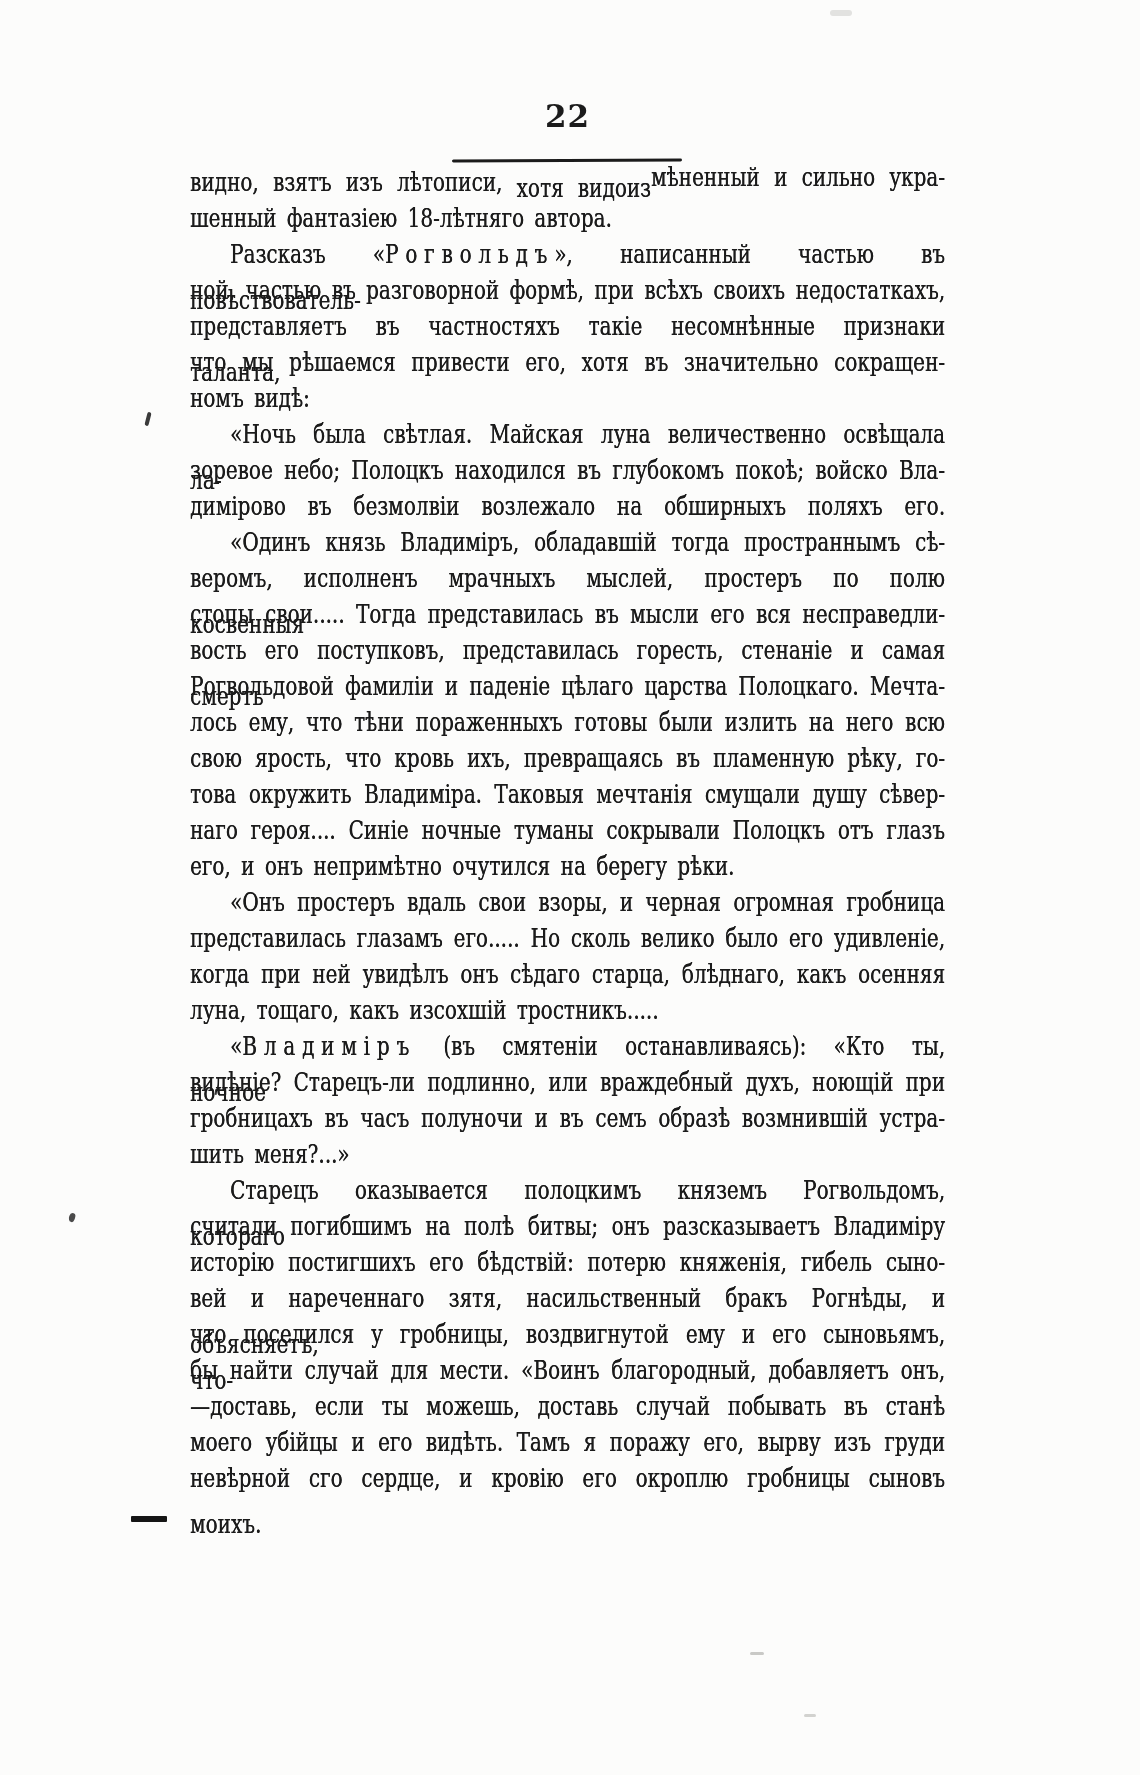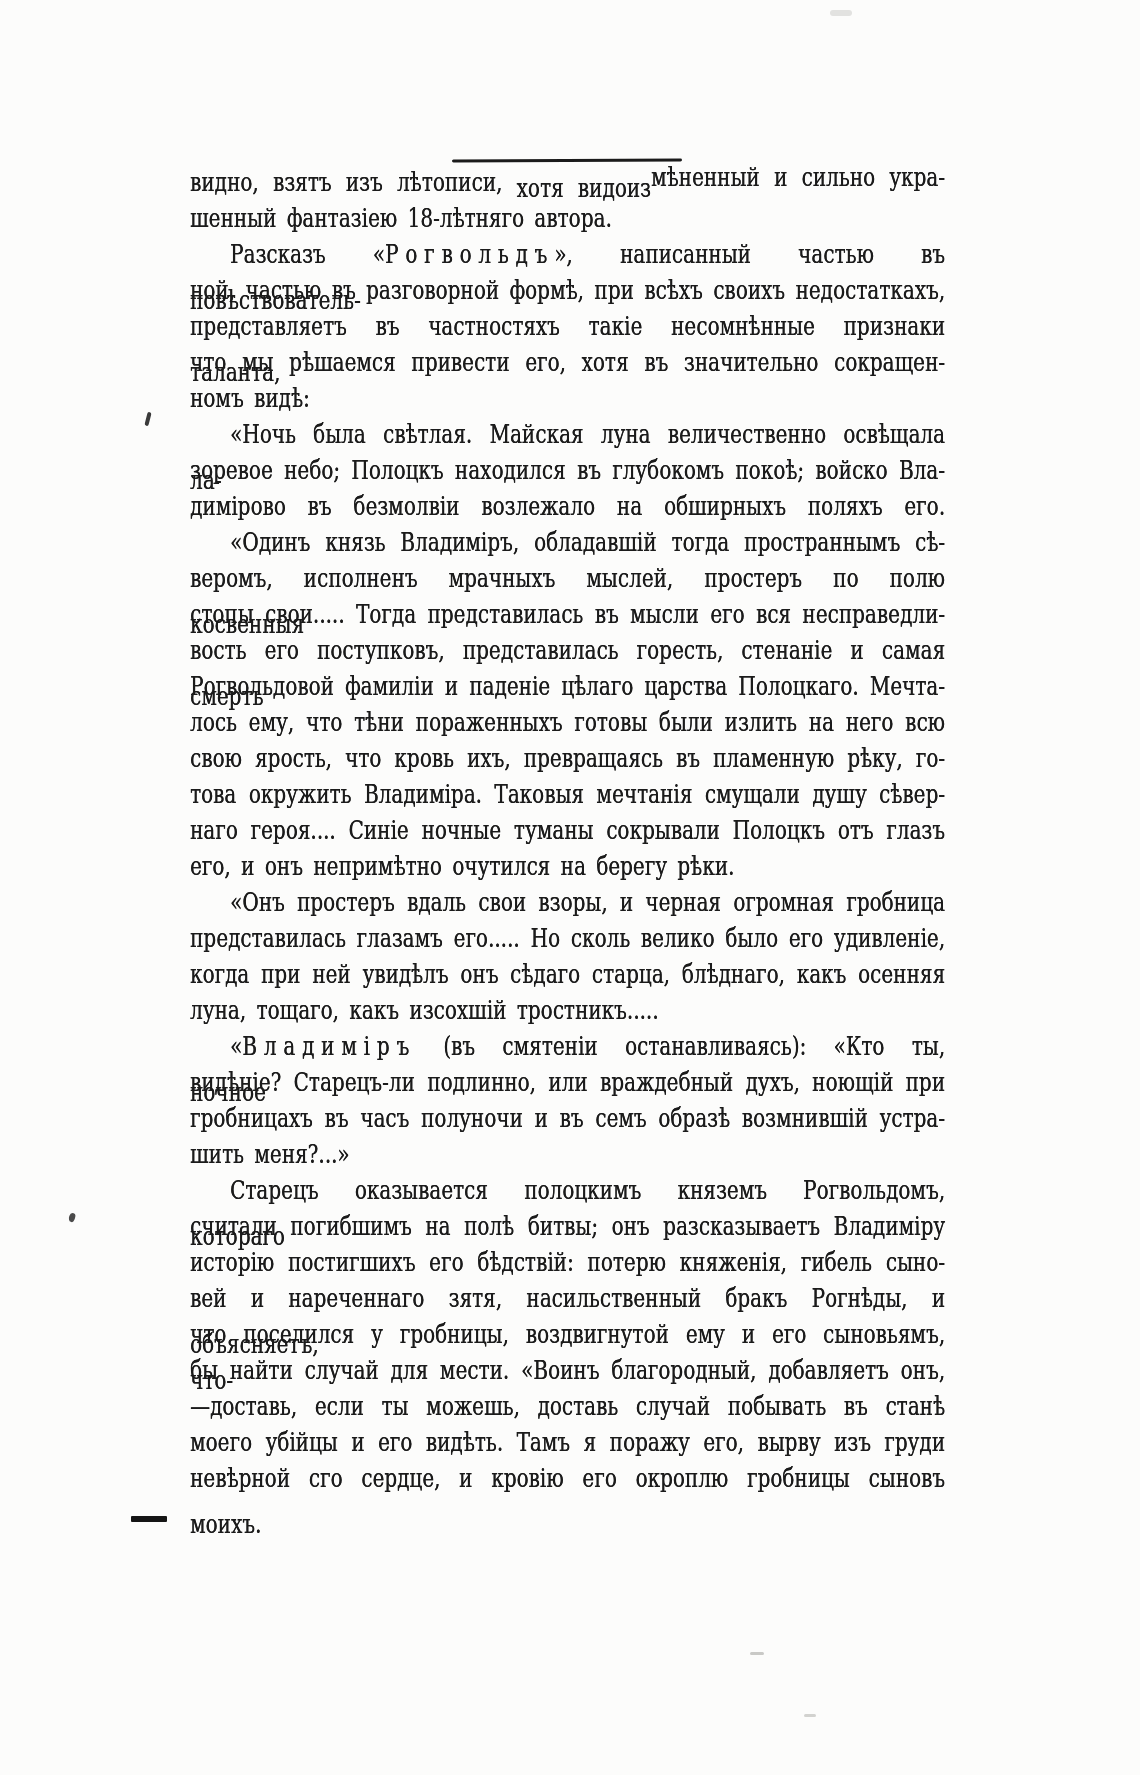--- a/index.html
+++ b/index.html
@@ -51,20 +51,21 @@
     background:#151515; border-radius:1px;
   }
   .mark-smudge-top { top:10px; left:830px; width:22px; height:6px; background:#e2e2e0; border-radius:3px; }
   .mark-speck-1 { top:1652px; left:750px; width:14px; height:3px; background:#c9c9c6; border-radius:2px; }
   .mark-speck-2 { top:1714px; left:804px; width:12px; height:3px; background:#d2d2cf; border-radius:2px; }
 </style>
 </head>
 <body>
 
 <div class="page">
+  <div class="pagenum">22</div>
   <div class="header-rule"></div>
   <div class="text-block">
       <div class="line just"><span class="seg">видно, взятъ изъ лѣтописи, </span><span class="seg" style="top: 5px;">хотя видоиз</span><span class="seg" style="top: -4px;">мѣненный и сильно укра-</span></div>
       <div class="line"><span class="seg">шенный фантазіею 18-лѣтняго автора.</span></div>
       <div class="line indent just"><span class="seg">Разсказъ «</span><span class="seg ls">Рогвольдъ</span><span class="seg">», написанный частью въ повѣствователь-</span></div>
       <div class="line just"><span class="seg">ной, частью въ разговорной формѣ, при всѣхъ своихъ недостаткахъ,</span></div>
       <div class="line just"><span class="seg">представляетъ въ частностяхъ такіе несомнѣнные признаки таланта,</span></div>
       <div class="line just"><span class="seg">что мы рѣшаемся привести его, хотя въ значительно сокращен-</span></div>
       <div class="line"><span class="seg">номъ видѣ:</span></div>
       <div class="line indent just"><span class="seg">«Ночь была свѣтлая. Майская луна величественно освѣщала ла-</span></div>

